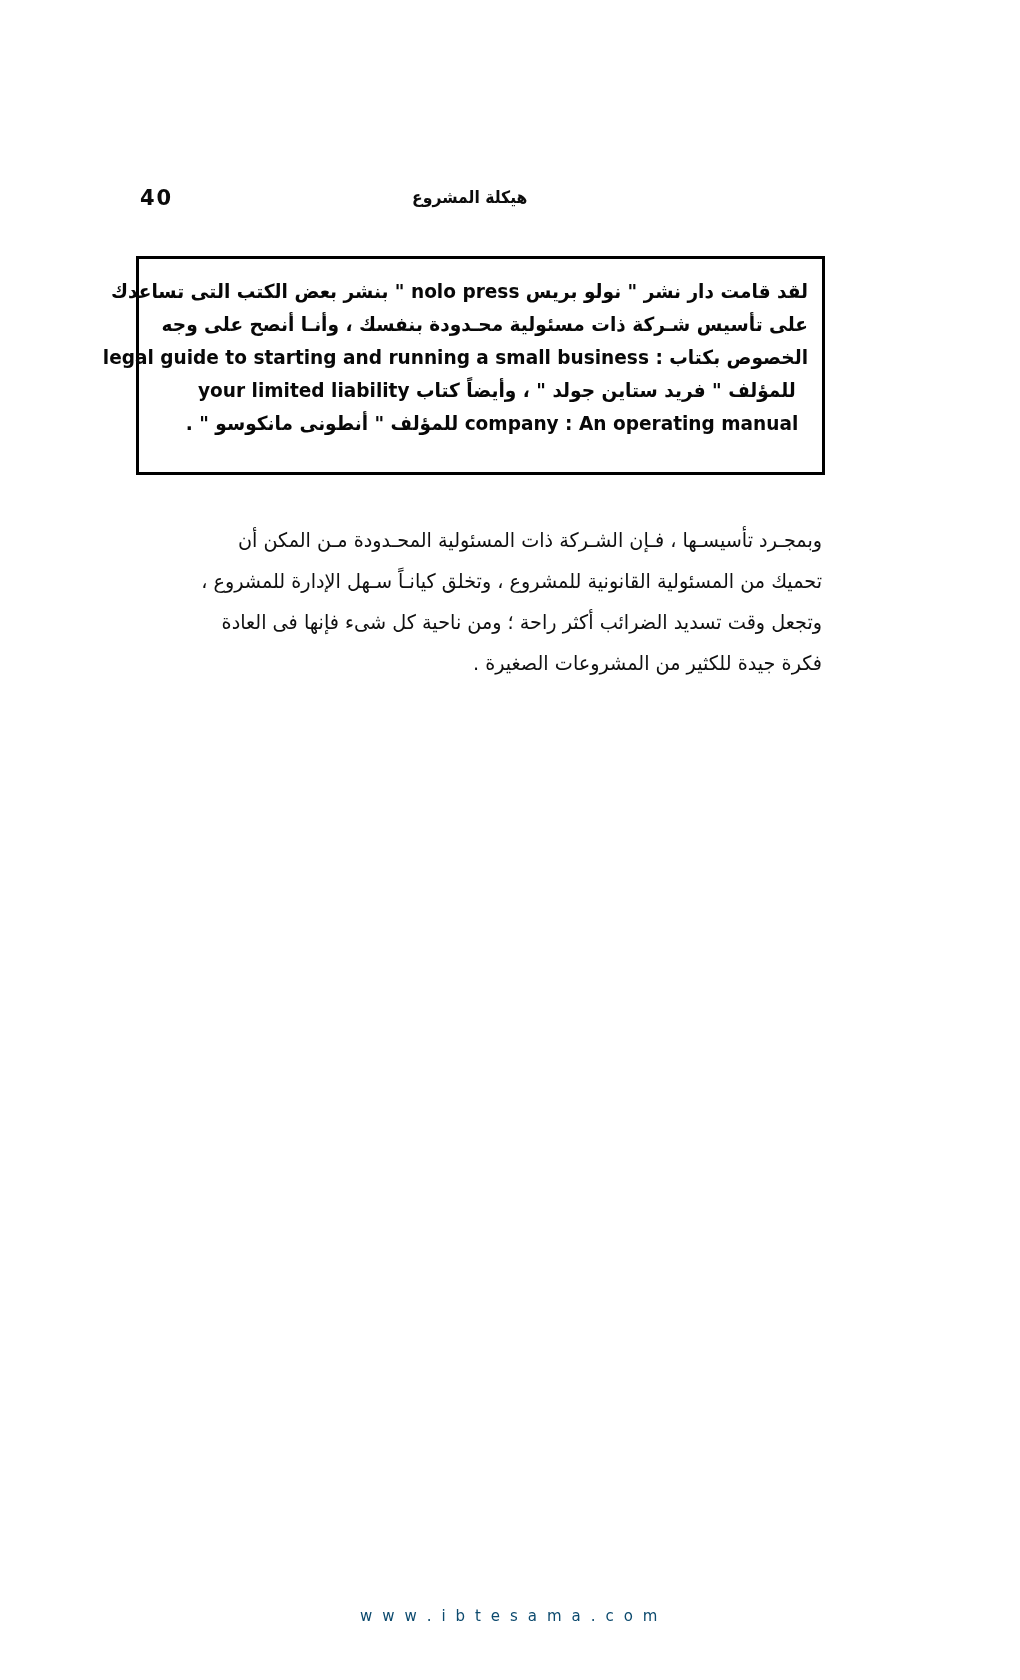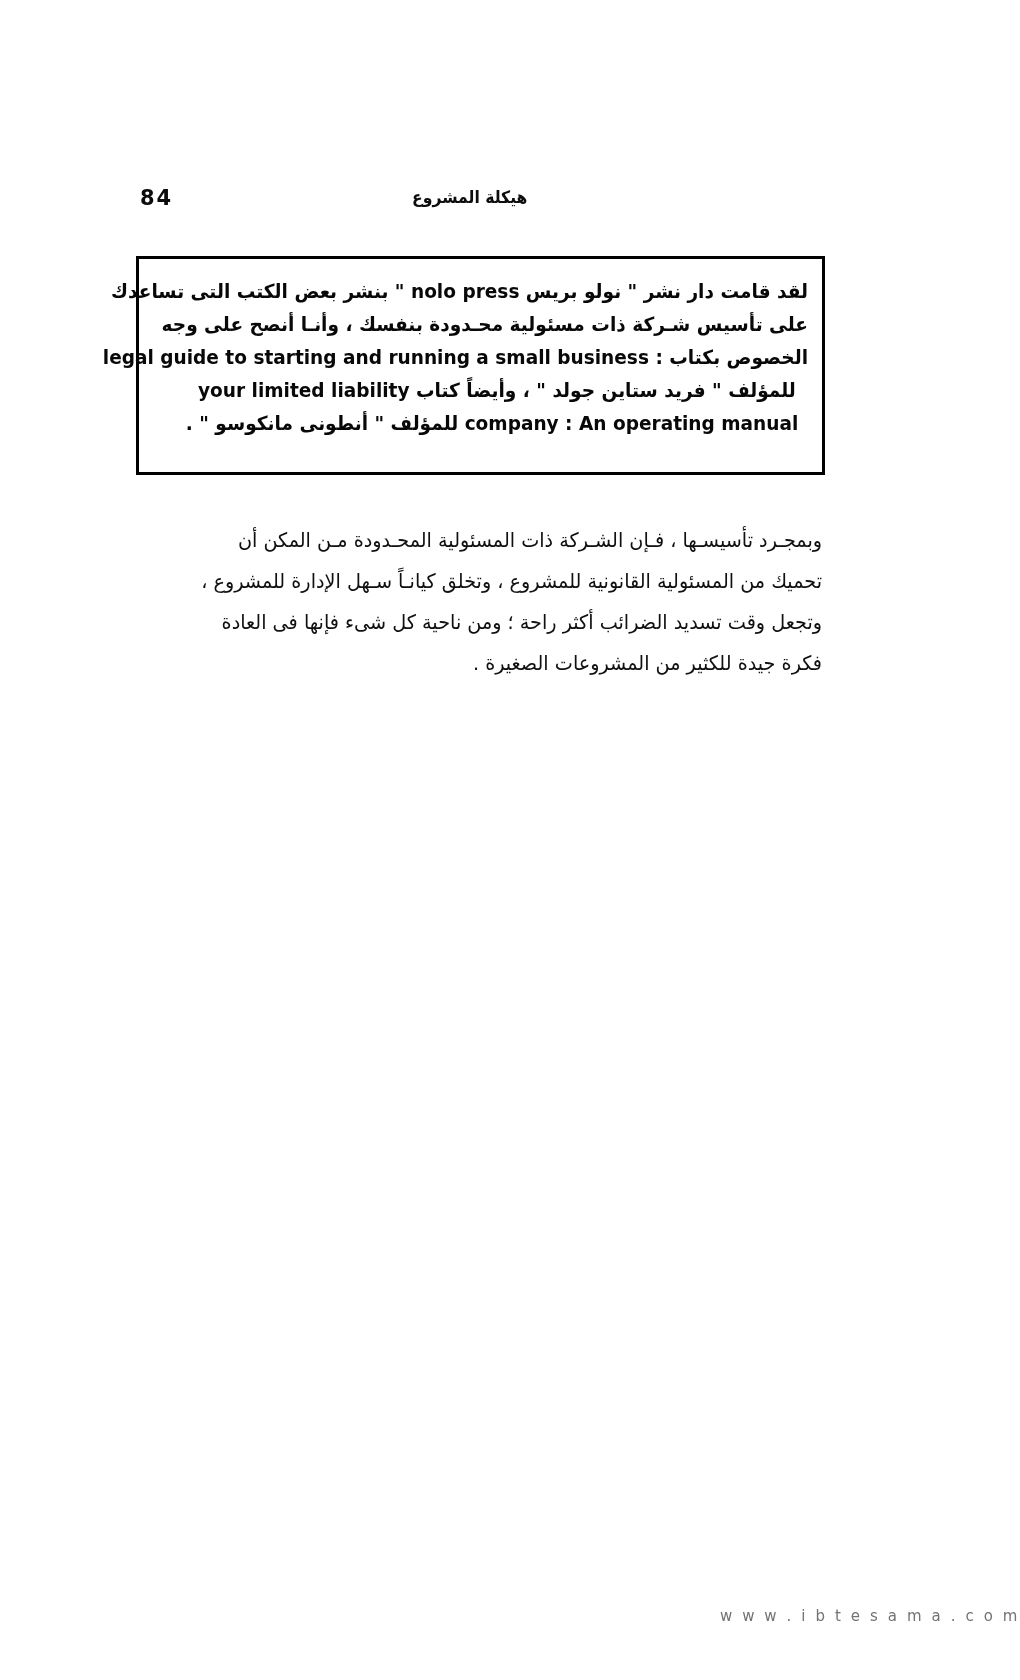--- a/index.html
+++ b/index.html
@@ -132,21 +132,21 @@
     color: #f2a9b8;
     font-weight: 400;
   }
 </style>
 </head>
 <body style="background: rgb(255, 255, 255);">
 
 <div class="page">
 
   <div class="running-head">
-    <div class="folio">84</div>
+    <div class="folio">40</div>
     <div class="head-title">هيكلة المشروع</div>
   </div>
 
   <div class="quote-box" style="border-color: rgb(0, 0, 0);">
     <div class="quote-inner">
       <span class="qline r">لقد قامت دار نشر " نولو بريس nolo press " بنشر بعض الكتب التى تساعدك</span>
       <span class="qline r">على تأسيس شـركة ذات مسئولية محـدودة بنفسك ، وأنـا أنصح على وجه</span>
       <span class="qline r">الخصوص بكتاب : legal guide to starting and running a small business</span>
       <span class="qline c">للمؤلف " فريد ستاين جولد " ، وأيضاً كتاب your limited liability</span>
       <span class="qline l">company : An operating manual للمؤلف " أنطونى مانكوسو " .</span>
@@ -161,15 +161,15 @@
       <span>تحميك من المسئولية القانونية للمشروع ، وتخلق كيانـاً سـهل الإدارة للمشروع ،</span>
     </div>
     <div class="bline">
       <span>وتجعل وقت تسديد الضرائب أكثر راحة ؛ ومن ناحية كل شىء فإنها فى العادة</span>
     </div>
     <div class="bline last">
       <span>فكرة جيدة للكثير من المشروعات الصغيرة .</span>
     </div>
   </div>
 
-  <div class="watermark" style="color: #737373; text-align: right;">w w w . i b t e s a m a . c o m</div>
+  <div class="watermark" style="color: #0c4a6e;">w w w . i b t e s a m a . c o m</div>
 
 </div>
 
 </body></html>

